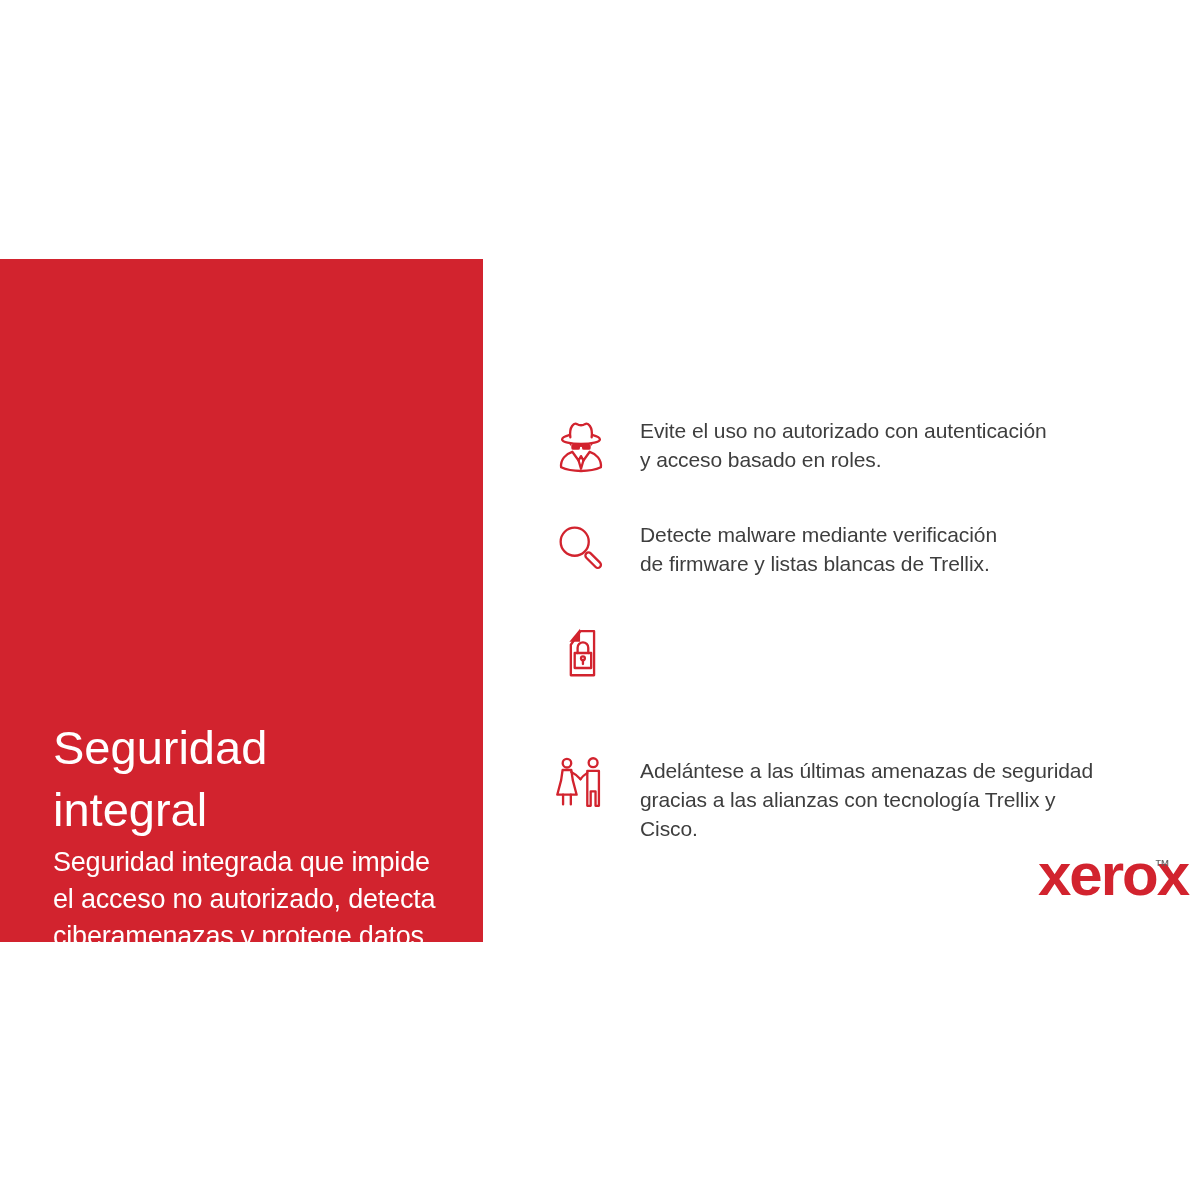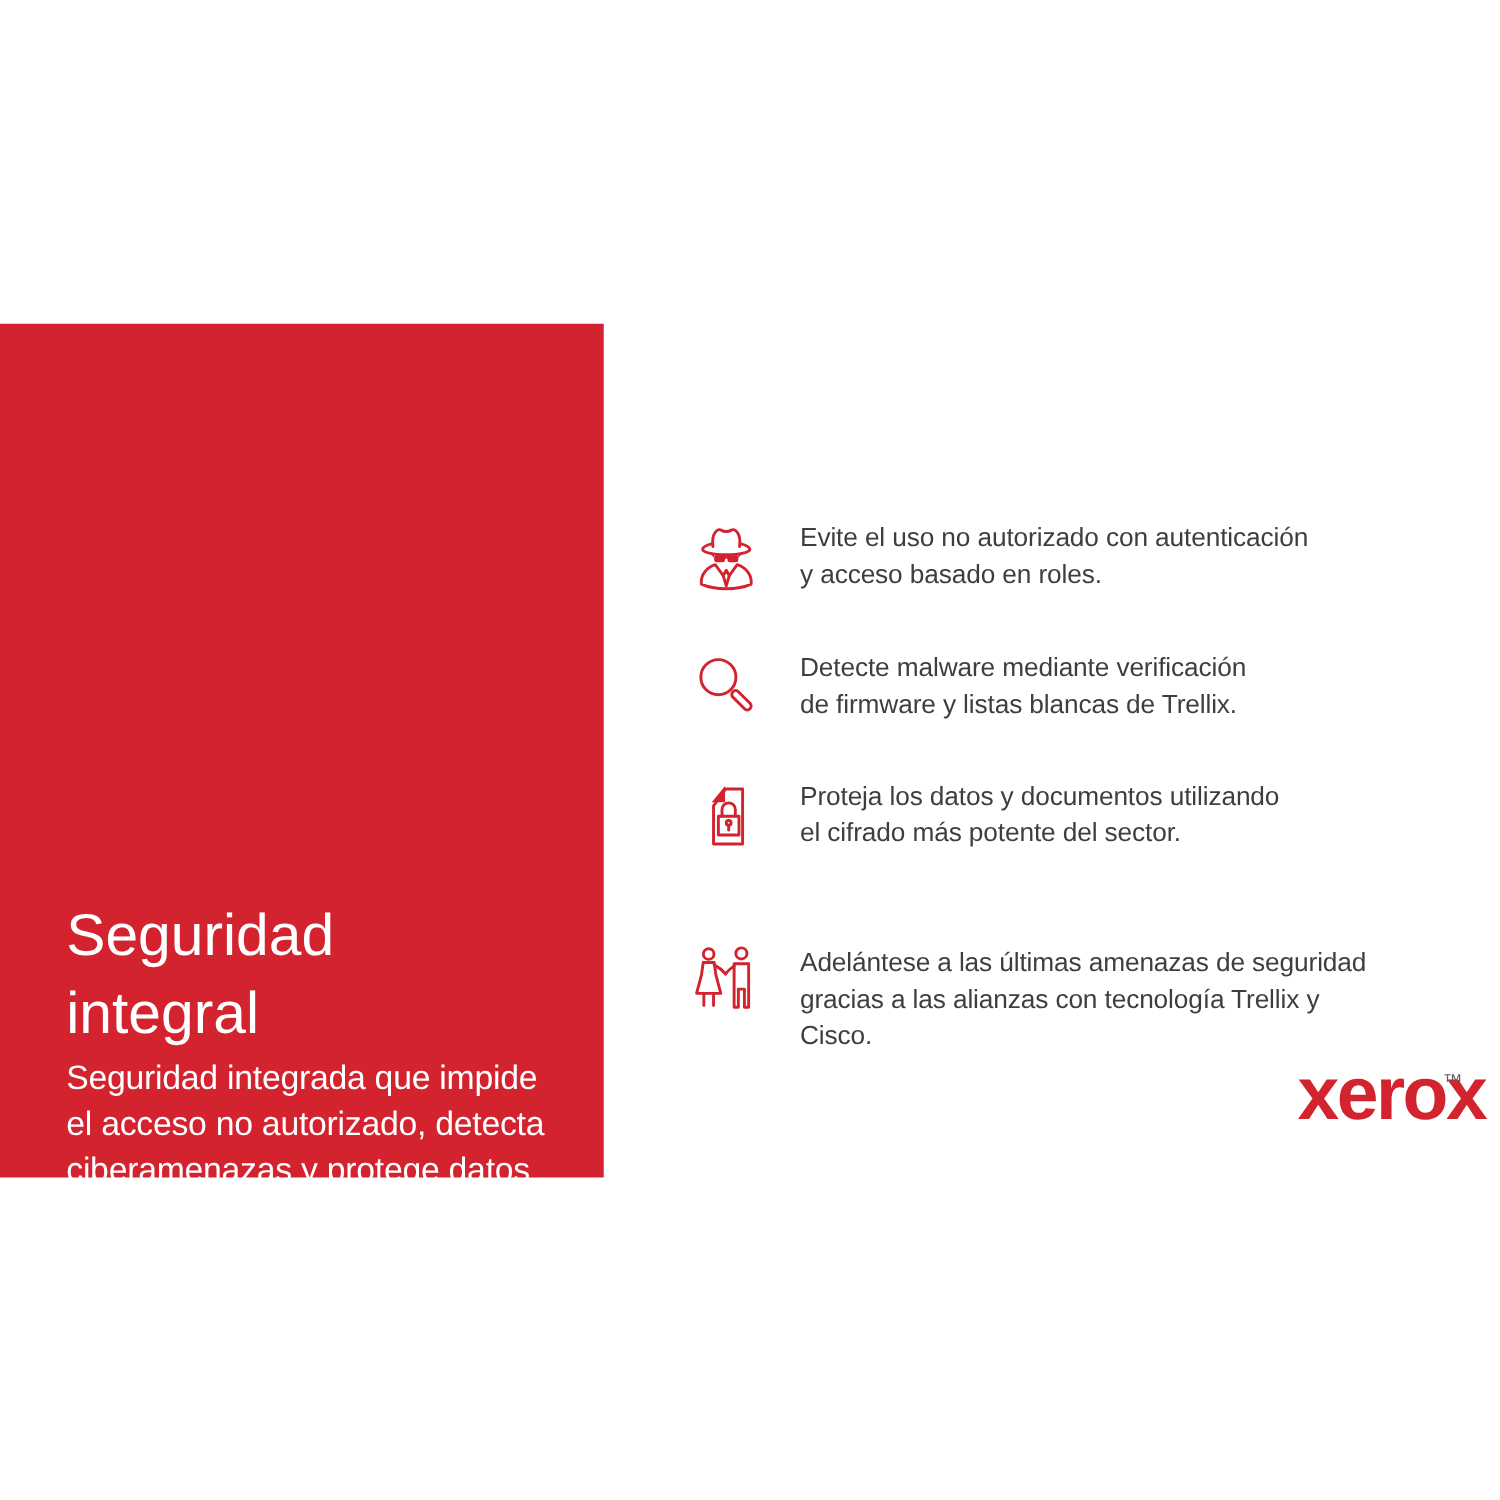--- a/index.html
+++ b/index.html
@@ -151,22 +151,20 @@
     <span class="icon">
       <svg viewBox="0 0 64 64">
         <path class="fillred" d="M20,21.5 L31,8 L31,21.5 Z"></path>
         <path class="stroke" d="M31.5,10.5 L45.5,10.5 L45.5,56 L21.5,56 L21.5,24.5 Z"></path>
         <rect class="stroke" x="25.5" y="33" width="17" height="15.5"></rect>
         <path class="stroke" d="M28.5,33 L28.5,27.5 A5.5,5.5 0 0 1 39.5,27.5 L39.5,33"></path>
         <circle class="stroke" cx="34" cy="38.5" r="2" stroke-width="1.6"></circle>
         <path class="stroke" d="M34,40.5 L34,44.5" stroke-width="1.6"></path>
       </svg>
     </span>
-    <p class="feature-text">Proteja los datos y documentos utilizando
-el cifrado más potente del sector.</p>
   </div>
 
   <div class="feature" style="top:754px">
     <span class="icon">
       <svg viewBox="0 0 64 64">
         <circle class="stroke" cx="17.5" cy="9.5" r="4.4"></circle>
         <circle class="stroke" cx="44.5" cy="9" r="4.6"></circle>
         <path class="stroke" d="M13,16.5 L22,16.5 L23.5,27 L27.5,42 L7.5,42 L11.5,27 Z"></path>
         <path class="stroke" d="M13.5,42 L13.5,52 M21.5,42 L21.5,52"></path>
         <path class="stroke" d="M22,18.5 C26,20.5 29,23 31.5,26"></path>

